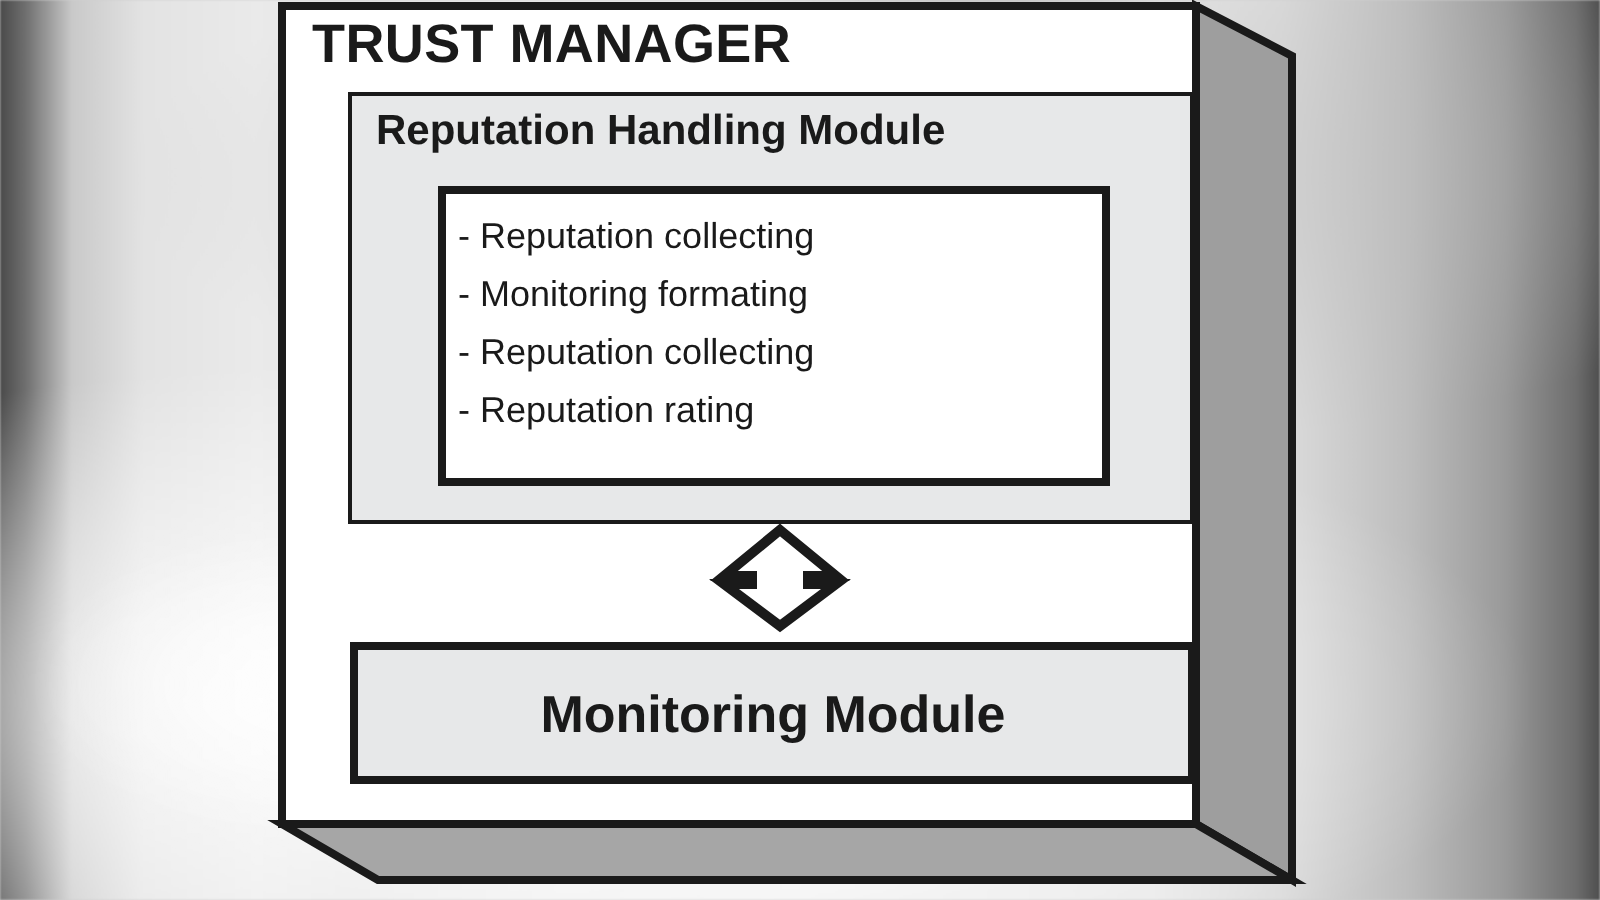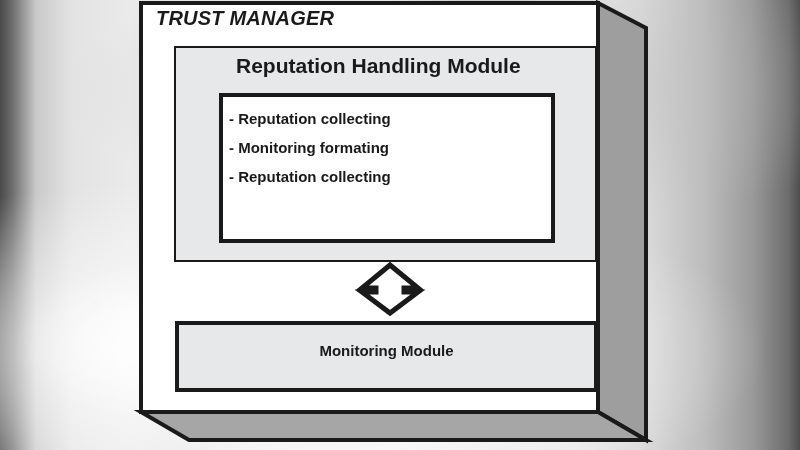--- a/index.html
+++ b/index.html
@@ -70,48 +70,46 @@
   .lbl {
     position: absolute;
     color: #1a1a1a;
     font-weight: bold;
     white-space: nowrap;
     letter-spacing: 0px;
   }
   #title-text {
     left: 156px;
     top: 7px;
-    font-size: 20px;
+    font-size: 27px;
     letter-spacing: 0.2px;
-    font-style: italic;
   }
   #rhm-text {
     left: 188px;
     top: 54px;
     font-size: 21px;
-    margin-left: 48px;
   }
   #mm-text {
     left: 177px;
     top: 342px;
     width: 419px;
     text-align: center;
-    font-size: 15px;
+    font-size: 26px;
   }
   #item-list {
     position: absolute;
     left: 229px;
     top: 104px;
     margin: 0;
     padding: 0;
     list-style: none;
   }
   #item-list li {
-    font-size: 15px;
-    font-weight: bold;
+    font-size: 18px;
+    font-weight: normal;
     color: #1a1a1a;
     line-height: 29px;
     white-space: nowrap;
   }
 </style>
 </head>
 <body>
 
 <div id="stage">
 
@@ -137,17 +135,18 @@
   </svg>
 
   <div class="lbl" id="title-text">TRUST MANAGER</div>
 
   <div class="lbl" id="rhm-text">Reputation Handling Module</div>
 
   <ul id="item-list">
     <li>- Reputation collecting</li>
     <li>- Monitoring formating</li>
     <li>- Reputation collecting</li>
+    <li>- Reputation rating</li>
   </ul>
 
   <div class="lbl" id="mm-text">Monitoring Module</div>
 
 </div>
 
 </body></html>

